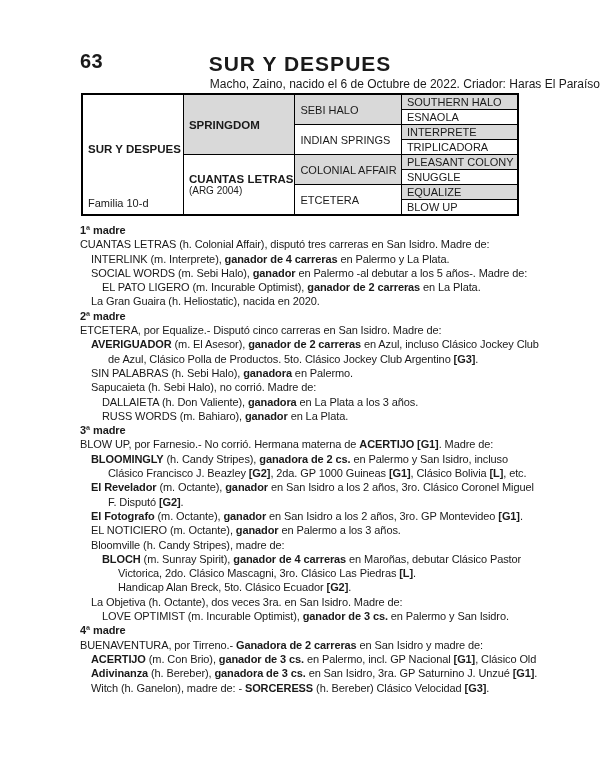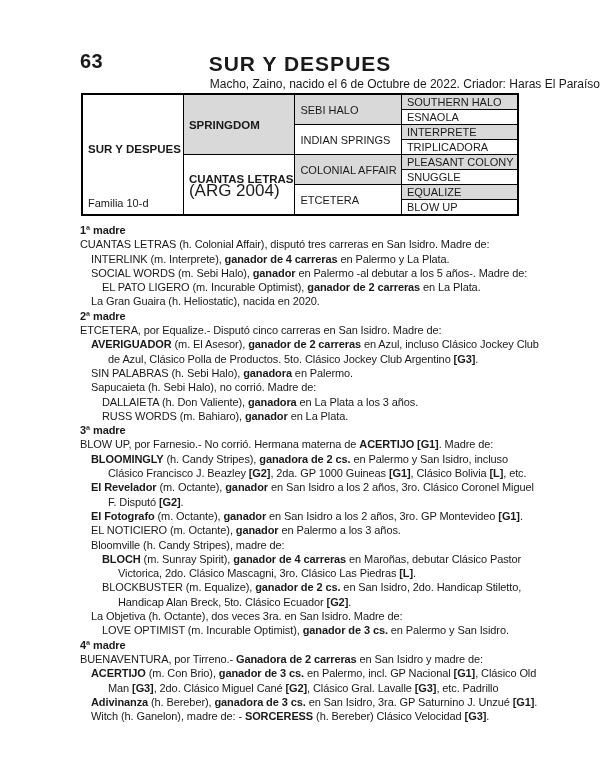--- a/index.html
+++ b/index.html
@@ -44,21 +44,21 @@
     overflow: hidden;
     white-space: nowrap;
   }
   td.shade { background: #d9d9d9; }
   .col-1 { width: 100px; } .col-2 { width: 110px; }
   .col-3 { width: 105px; } .col-4 { width: 115px; }
   .subj { display: flex; flex-direction: column; height: 108px; }
   .subj .sp { flex: 1; }
   .subj-name, .cell-name { font-weight: bold; font-size: 11.5px; }
   .subj-family { font-size: 11px; }
-  .cell-detail { font-size: 17px; }
+  .cell-detail { font-size: 10px; }
   
   .notes {
     margin: 7px 0 0 80px;
     width: 460px;
     font-size: 11px;
     letter-spacing: -0.1px;
   }
   .notes .line { line-height: 14.3px; white-space: nowrap; }
   .notes .b { font-weight: bold; }
   .i0 { padding-left: 0; }
@@ -153,25 +153,23 @@
       <div class="line i0"><span>BLOW UP, por Farnesio.- No corrió. Hermana materna de </span><span class="b">ACERTIJO [G1]</span><span>. Madre de:</span></div>
       <div class="line i1"><span class="b">BLOOMINGLY</span><span> (h. Candy Stripes), </span><span class="b">ganadora de 2 cs.</span><span> en Palermo y San Isidro, incluso</span></div>
       <div class="line c1"><span>Clásico Francisco J. Beazley </span><span class="b">[G2]</span><span>, 2da. GP 1000 Guineas </span><span class="b">[G1]</span><span>, Clásico Bolivia </span><span class="b">[L]</span><span>, etc.</span></div>
       <div class="line i1"><span class="b">El Revelador</span><span> (m. Octante), </span><span class="b">ganador</span><span> en San Isidro a los 2 años, 3ro. Clásico Coronel Miguel</span></div>
       <div class="line c1"><span>F. Disputó </span><span class="b">[G2]</span><span>.</span></div>
       <div class="line i1"><span class="b">El Fotografo</span><span> (m. Octante), </span><span class="b">ganador</span><span> en San Isidro a los 2 años, 3ro. GP Montevideo </span><span class="b">[G1]</span><span>.</span></div>
       <div class="line i1"><span>EL NOTICIERO (m. Octante), </span><span class="b">ganador</span><span> en Palermo a los 3 años.</span></div>
       <div class="line i1"><span>Bloomville (h. Candy Stripes), madre de:</span></div>
       <div class="line i2"><span class="b">BLOCH</span><span> (m. Sunray Spirit), </span><span class="b">ganador de 4 carreras</span><span> en Maroñas, debutar Clásico Pastor</span></div>
       <div class="line c2"><span>Victorica, 2do. Clásico Mascagni, 3ro. Clásico Las Piedras </span><span class="b">[L]</span><span>.</span></div>
-      <div class="line i2"><span>BLOCKBUSTER (m. Equalize), </span><span class="b">ganador de 2 cs.</span><span> en San Isidro, 2do. Handicap Stiletto,</span></div>
       <div class="line c2"><span>Handicap Alan Breck, 5to. Clásico Ecuador </span><span class="b">[G2]</span><span>.</span></div>
       <div class="line i1"><span>La Objetiva (h. Octante), dos veces 3ra. en San Isidro. Madre de:</span></div>
       <div class="line i2"><span>LOVE OPTIMIST (m. Incurable Optimist), </span><span class="b">ganador de 3 cs.</span><span> en Palermo y San Isidro.</span></div>
       <div class="line i0"><span class="b">4ª madre</span></div>
       <div class="line i0"><span>BUENAVENTURA, por Tirreno.- </span><span class="b">Ganadora de 2 carreras</span><span> en San Isidro y madre de:</span></div>
       <div class="line i1"><span class="b">ACERTIJO</span><span> (m. Con Brio), </span><span class="b">ganador de 3 cs.</span><span> en Palermo, incl. GP Nacional </span><span class="b">[G1]</span><span>, Clásico Old</span></div>
-      <div class="line c1"><span>Man </span><span class="b">[G3]</span><span>, 2do. Clásico Miguel Cané </span><span class="b">[G2]</span><span>, Clásico Gral. Lavalle </span><span class="b">[G3]</span><span>, etc. Padrillo</span></div>
       <div class="line i1"><span class="b">Adivinanza</span><span> (h. Bereber), </span><span class="b">ganadora de 3 cs.</span><span> en San Isidro, 3ra. GP Saturnino J. Unzué </span><span class="b">[G1]</span><span>.</span></div>
       <div class="line i1"><span>Witch (h. Ganelon), madre de: - </span><span class="b">SORCERESS</span><span> (h. Bereber) Clásico Velocidad </span><span class="b">[G3]</span><span>.</span></div>
     </div>
 
 </div>
 
 </body></html>

